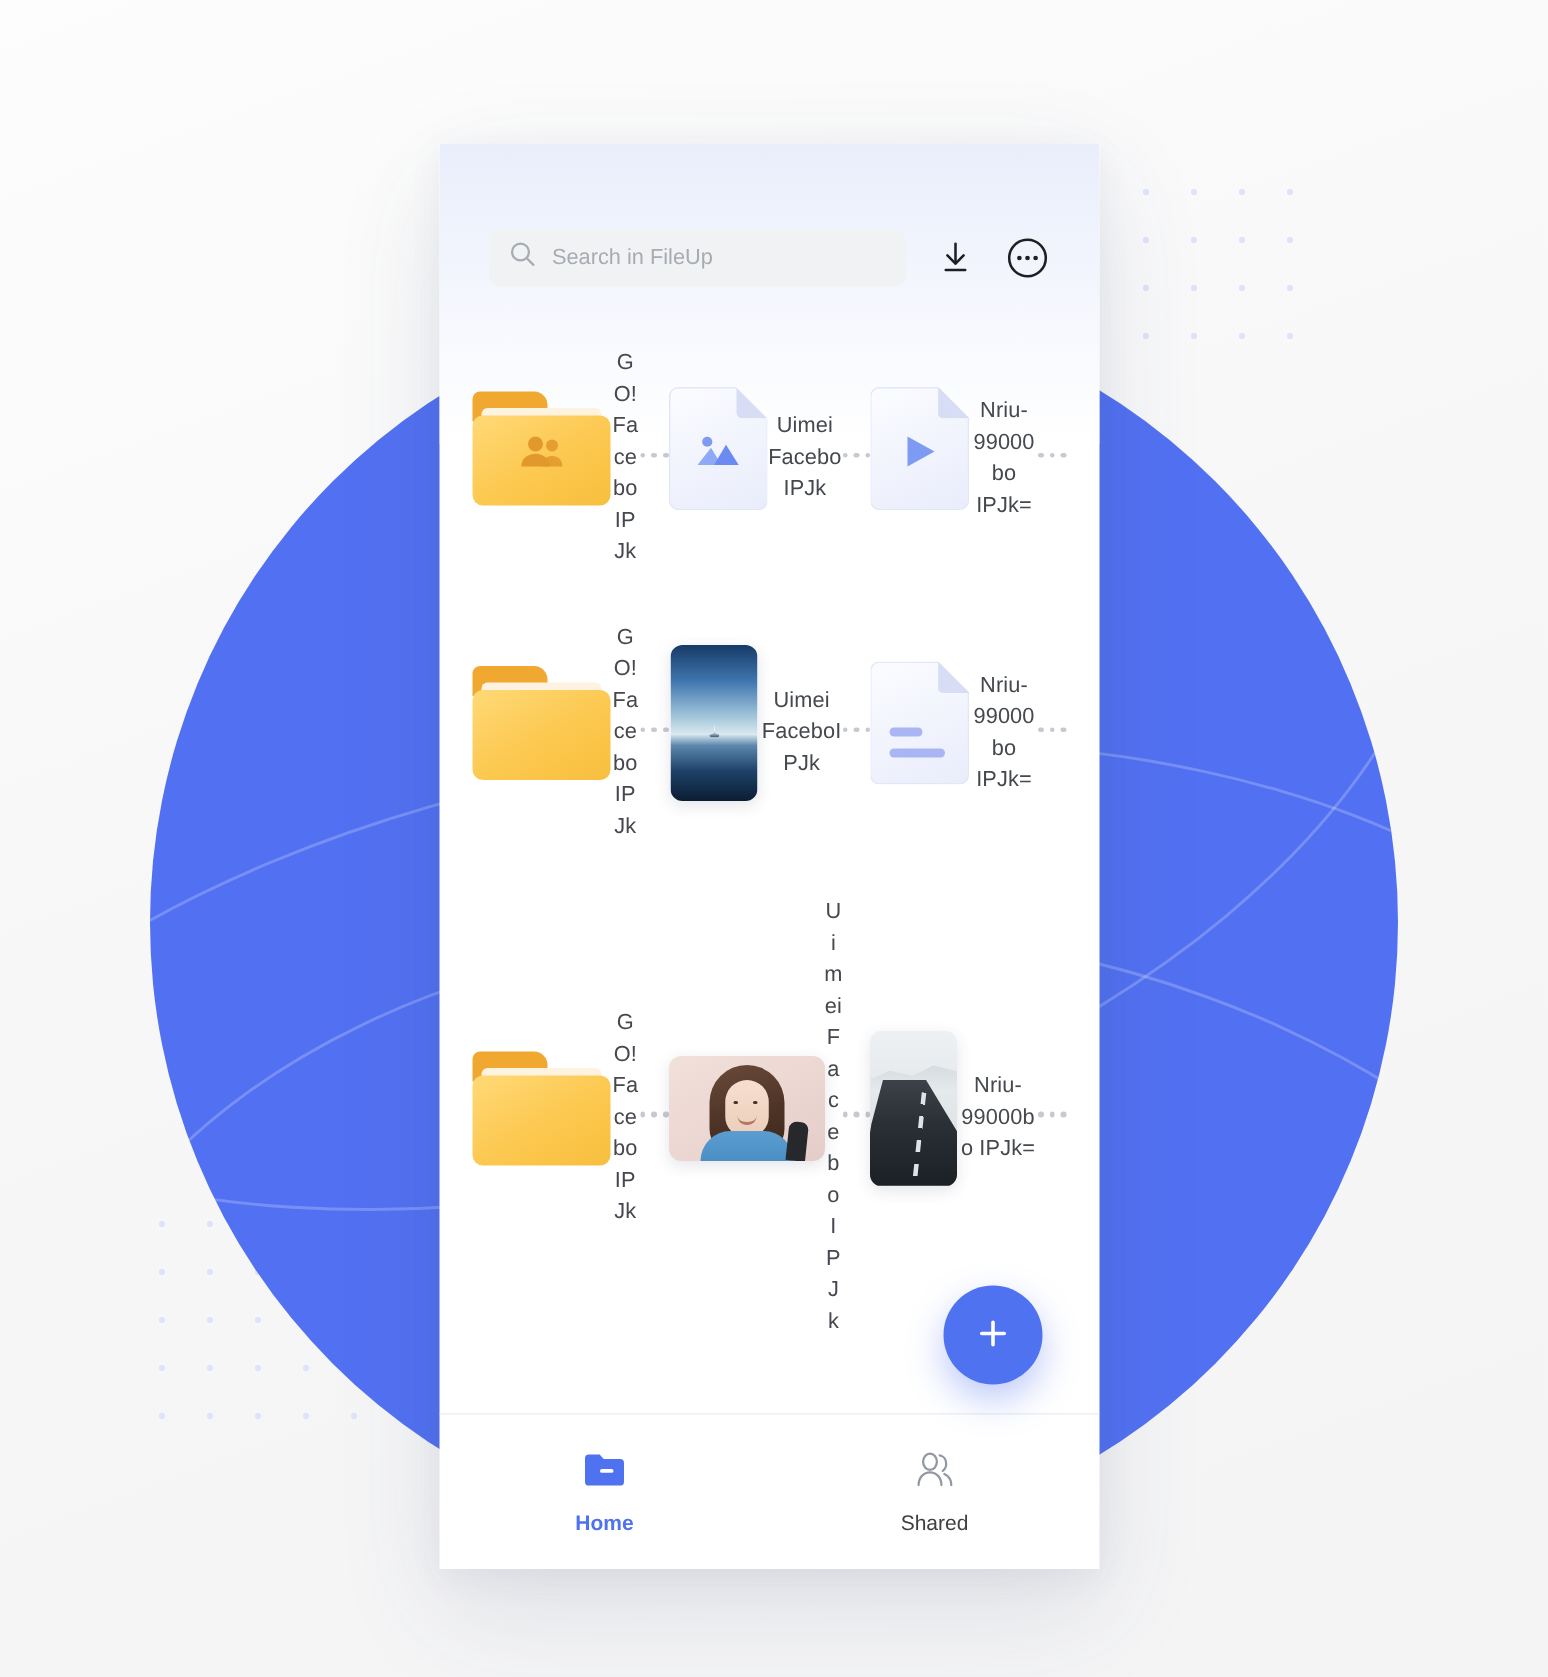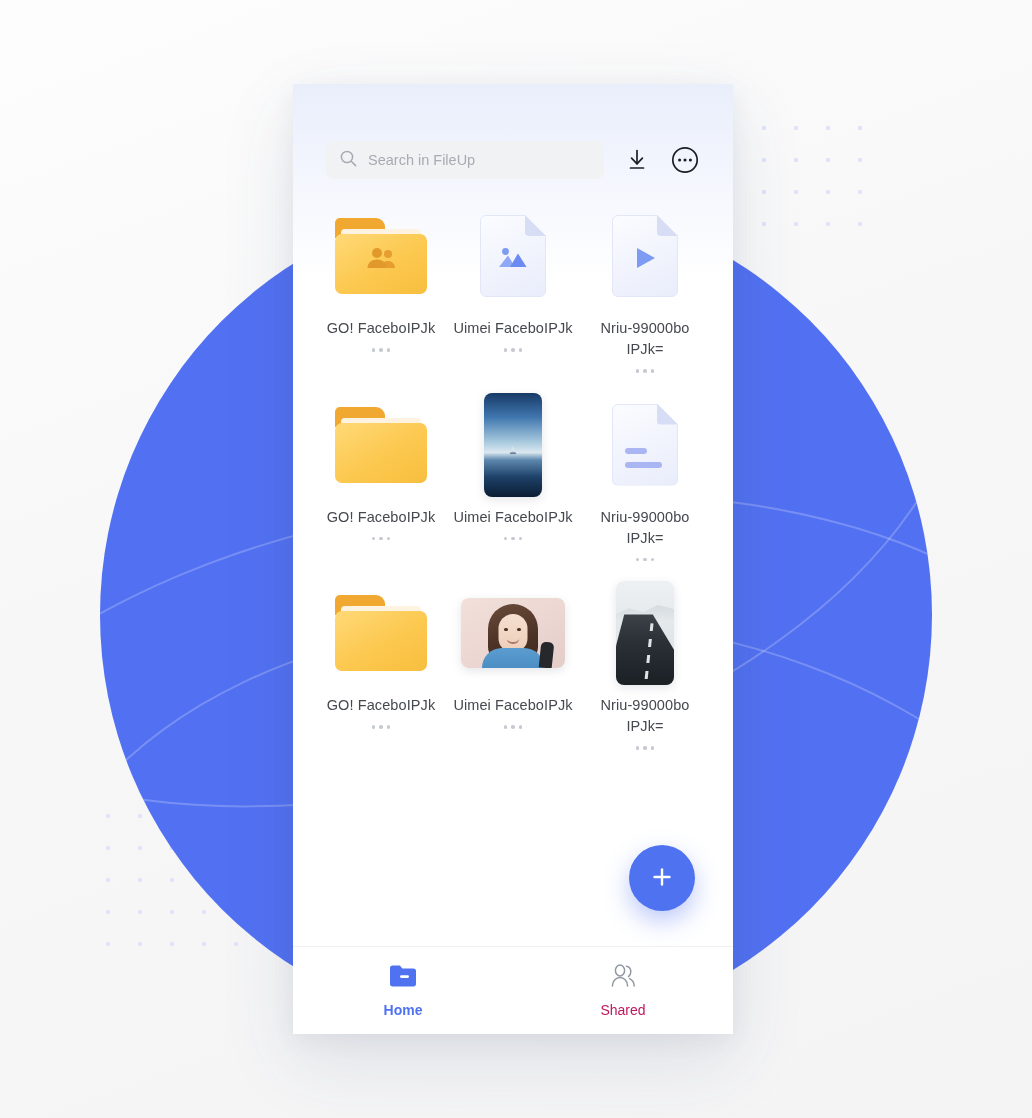--- a/index.html
+++ b/index.html
@@ -46,21 +46,21 @@
   }
   #globe .m1 { width: 1180px; height: 700px; left: -300px; top: -110px; transform: rotate(-14deg); }
   #globe .m2 { width: 1220px; height: 640px; left: -210px; top: 300px;  transform: rotate(-7deg); }
   #globe .m3 { width: 1100px; height: 760px; left: -80px;  top: 420px;  transform: rotate(4deg); }
   #globe .m4 { width: 980px;  height: 980px; left: 260px;  top: -150px; transform: rotate(10deg); }
 
   
   #phone {
     position: absolute;
     left: 293px;
-    top: 84px;
+    top: 96px;
     width: 440px;
     height: 950px;
     background: #ffffff;
     box-shadow: 0 26px 70px rgba(60, 70, 110, 0.12),
                 0 6px 22px rgba(60, 70, 110, 0.07);
     overflow: hidden;
     display: flex;
     flex-direction: column;
   }
   #phone-top-wash {
@@ -109,21 +109,21 @@
   
   #file-grid {
     position: relative;
     padding: 28px 22px 0 22px;
     display: grid;
     grid-template-columns: repeat(3, 1fr);
     row-gap: 23px;
   }
   .file-cell {
     display: flex;
-    flex-direction: column;
+    flex-direction: row;
     align-items: center;
     cursor: pointer;
   }
   .thumb-wrap {
     height: 98px;
     width: 100%;
     display: flex;
     align-items: center;
     justify-content: center;
   }
@@ -289,34 +289,34 @@
     background: #4f72f0;
     box-shadow: 0 10px 24px rgba(79,114,240,0.38);
     display: flex; align-items: center; justify-content: center;
     cursor: pointer;
     border: none;
   }
 
   
   #tabbar {
     margin-top: auto;
-    height: 88px;
+    height: 104px;
     border-top: 1px solid #eef0f3;
     display: flex;
     align-items: center;
   }
   .tab {
     flex: 1;
     display: flex;
     flex-direction: column;
     align-items: center;
     gap: 9px;
     cursor: pointer;
   }
-  .tab-label { font-size: 14px; color: #be185d; }
+  .tab-label { font-size: 14px; color: #404040; }
   .tab.active .tab-label { color: #4f72f0; font-weight: bold; }
 </style>
 </head>
 <body>
 
 <div id="backdrop">
   <div class="dot-grid" id="dots-top-right"></div>
   <div class="dot-grid" id="dots-bot-left"></div>
   <div id="globe">
     <div class="meridian m1"></div>

